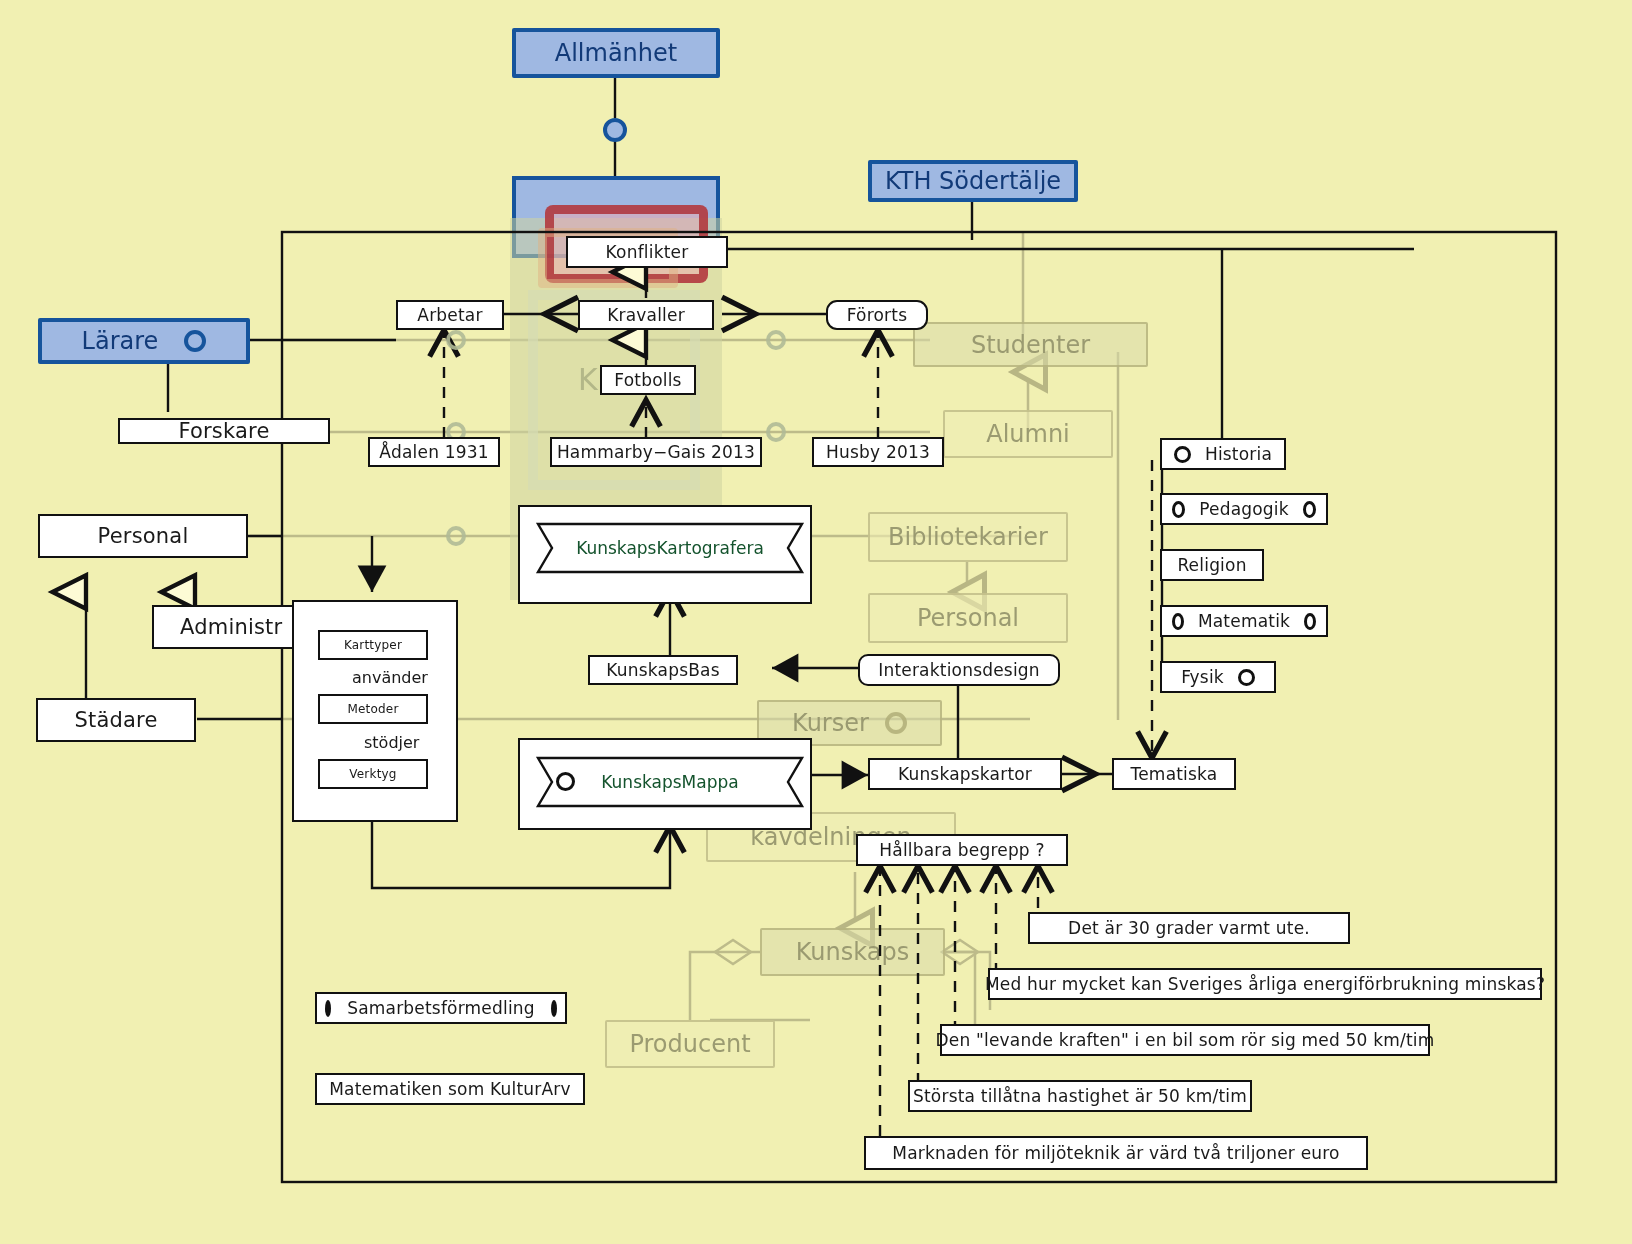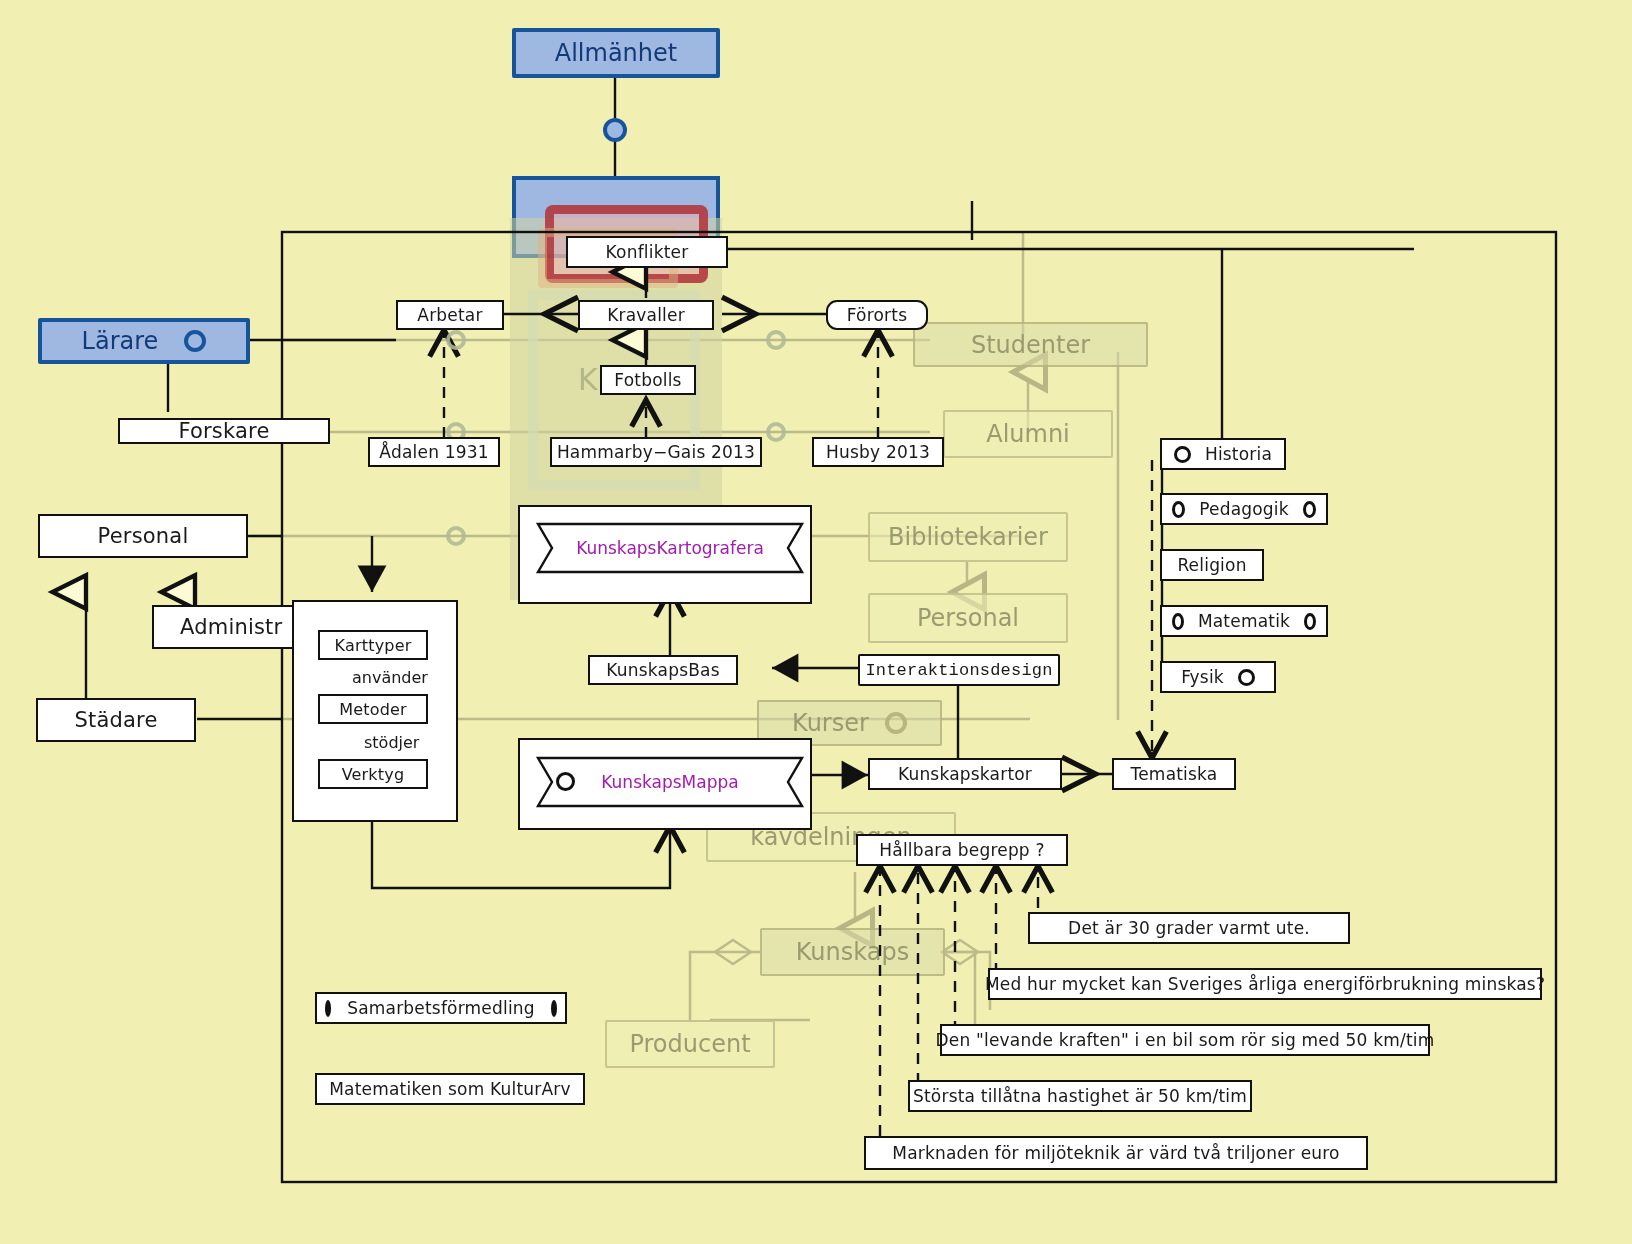--- a/index.html
+++ b/index.html
@@ -12,36 +12,36 @@
   }
   #stage{position:absolute;left:0;top:0;width:1632px;height:1244px;}
   svg.layer{position:absolute;left:0;top:0;width:1632px;height:1244px;overflow:visible;}
   .node{position:absolute;box-sizing:border-box;display:flex;align-items:center;justify-content:center;}
   
   .wbox{
     background:#ffffff;border:2px solid #111;
     font-size:17px;color:#1a1a1a;letter-spacing:.2px;
     padding:0 10px;white-space:nowrap;
   }
-  .wbox.small{font-size:16px;}
+  .wbox.small{font-size:12px;}
   .wbox.big{font-size:21px;}
   
   .bluebox{
     background:#9fb8e2;border:4px solid #16549c;
     color:#123a78;font-size:24px;white-space:nowrap;padding:0 14px;
     border-radius:2px;
   }
   
-  .roundbox{border-radius:2px;font-family:Liberation Mono, monospace;}
+  .roundbox{border-radius:10px;}
   
   .container{background:#ffffff;border:2px solid #111;}
   .bannerwrap{position:absolute;}
   .bannerwrap svg{position:absolute;left:0;top:0;overflow:visible;}
   .bannerwrap .btxt{position:absolute;left:0;top:0;width:100%;height:100%;
-       display:flex;align-items:center;justify-content:center;font-size:17px;color:#a21caf;white-space:nowrap;}
+       display:flex;align-items:center;justify-content:center;font-size:17px;color:#14532d;white-space:nowrap;}
   
   .ghost{
     position:absolute;box-sizing:border-box;
     background:rgba(216,219,170,.55);
     border:2px solid rgba(176,174,120,.75);
     color:rgba(150,150,110,.95);
     display:flex;align-items:center;justify-content:center;
     white-space:nowrap;font-size:26px;border-radius:2px;
   }
   .ghost.pale{background:rgba(238,237,180,.6);border-color:rgba(190,188,135,.8);}
@@ -233,20 +233,23 @@
   <div style="position:absolute;left:446px;top:330px;width:20px;height:20px;border-radius:50%;border:4px solid rgba(176,186,150,.9);box-sizing:border-box;"></div>
   <div style="position:absolute;left:766px;top:330px;width:20px;height:20px;border-radius:50%;border:4px solid rgba(176,186,150,.9);box-sizing:border-box;"></div>
   <div style="position:absolute;left:446px;top:422px;width:20px;height:20px;border-radius:50%;border:4px solid rgba(176,186,150,.9);box-sizing:border-box;"></div>
   <div style="position:absolute;left:766px;top:422px;width:20px;height:20px;border-radius:50%;border:4px solid rgba(176,186,150,.9);box-sizing:border-box;"></div>
   <div style="position:absolute;left:446px;top:526px;width:20px;height:20px;border-radius:50%;border:4px solid rgba(176,186,150,.9);box-sizing:border-box;"></div>
 
   <div class="node bluebox" style="left:512px;top:28px;width:208px;height:50px;">
     <span>Allmänhet</span>
   </div>
 
+  <div class="node bluebox" style="left:868px;top:160px;width:210px;height:42px;">
+    <span>KTH Södertälje</span>
+  </div>
 
   <div class="node bluebox" style="left:38px;top:318px;width:212px;height:46px;gap:26px;">
     <span>Lärare</span>
     <span class="circ blue"></span>
   </div>
 
   <div style="position:absolute;left:512px;top:176px;width:208px;height:82px;background:#9fb8e2;border:4px solid #16549c;box-sizing:border-box;z-index:-1;"></div>
 
   <div class="node wbox big" style="left:118px;top:412px;width:212px;height:26px;margin-top:6px;">
     <span>Forskare</span>

